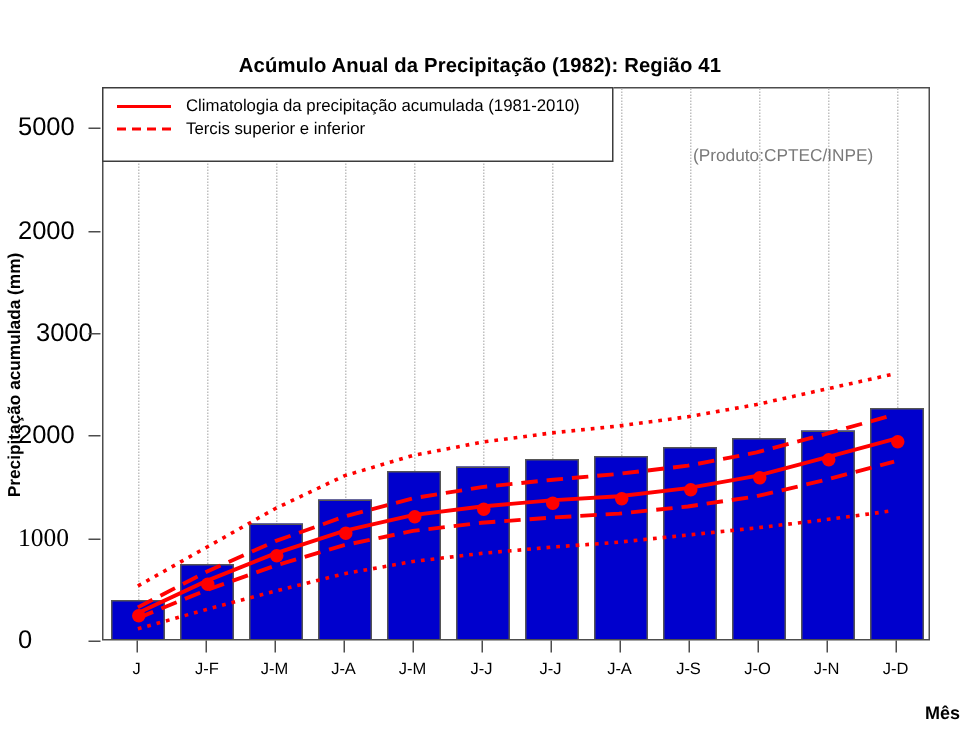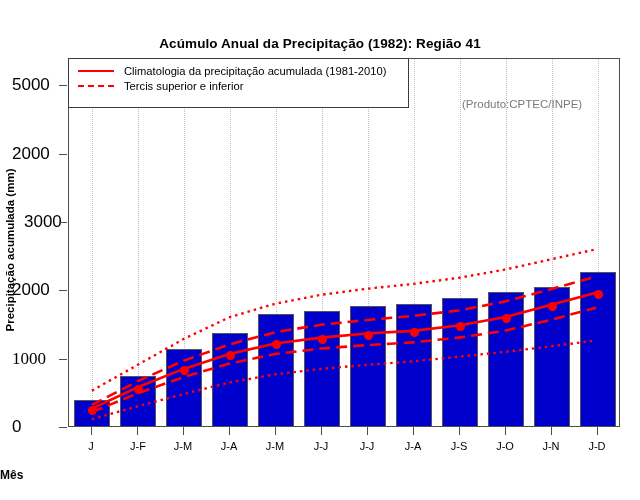--- a/index.html
+++ b/index.html
@@ -74,21 +74,21 @@
     transform: rotate(-90deg);
     white-space: nowrap;
     font-size: 11.5px;
     font-weight: bold;
   }
   #x-axis-label {
     position: absolute;
     left: 0;
     top: 468px;
     width: 640px;
-    text-align: left;
+    text-align: right;
     font-size: 12px;
     font-weight: bold;
   }
   .ytick-label {
     position: absolute;
     right: 0;
     width: 44px;
     text-align: left;
     font-size: 17px;
     transform: translateY(-50%);

